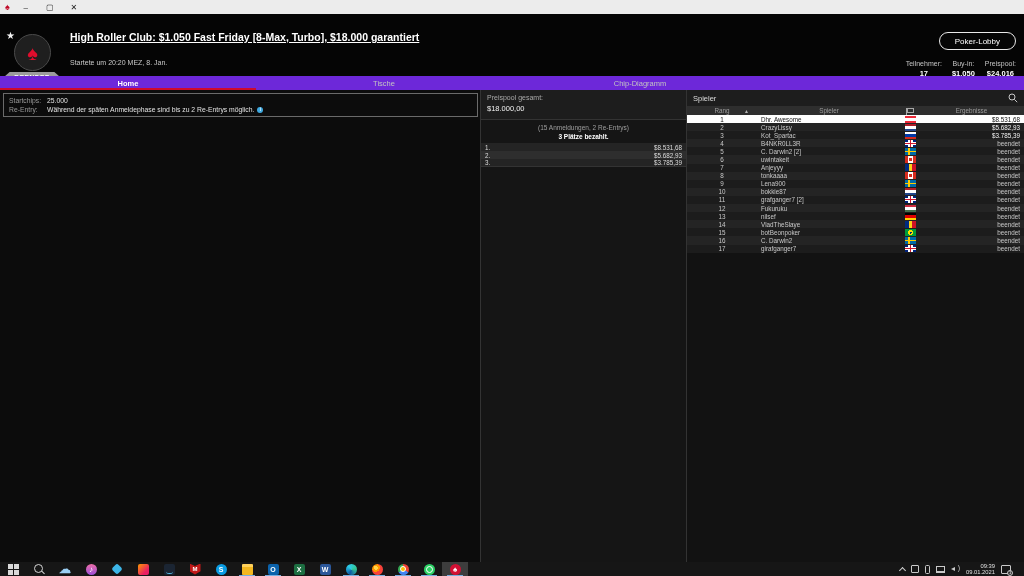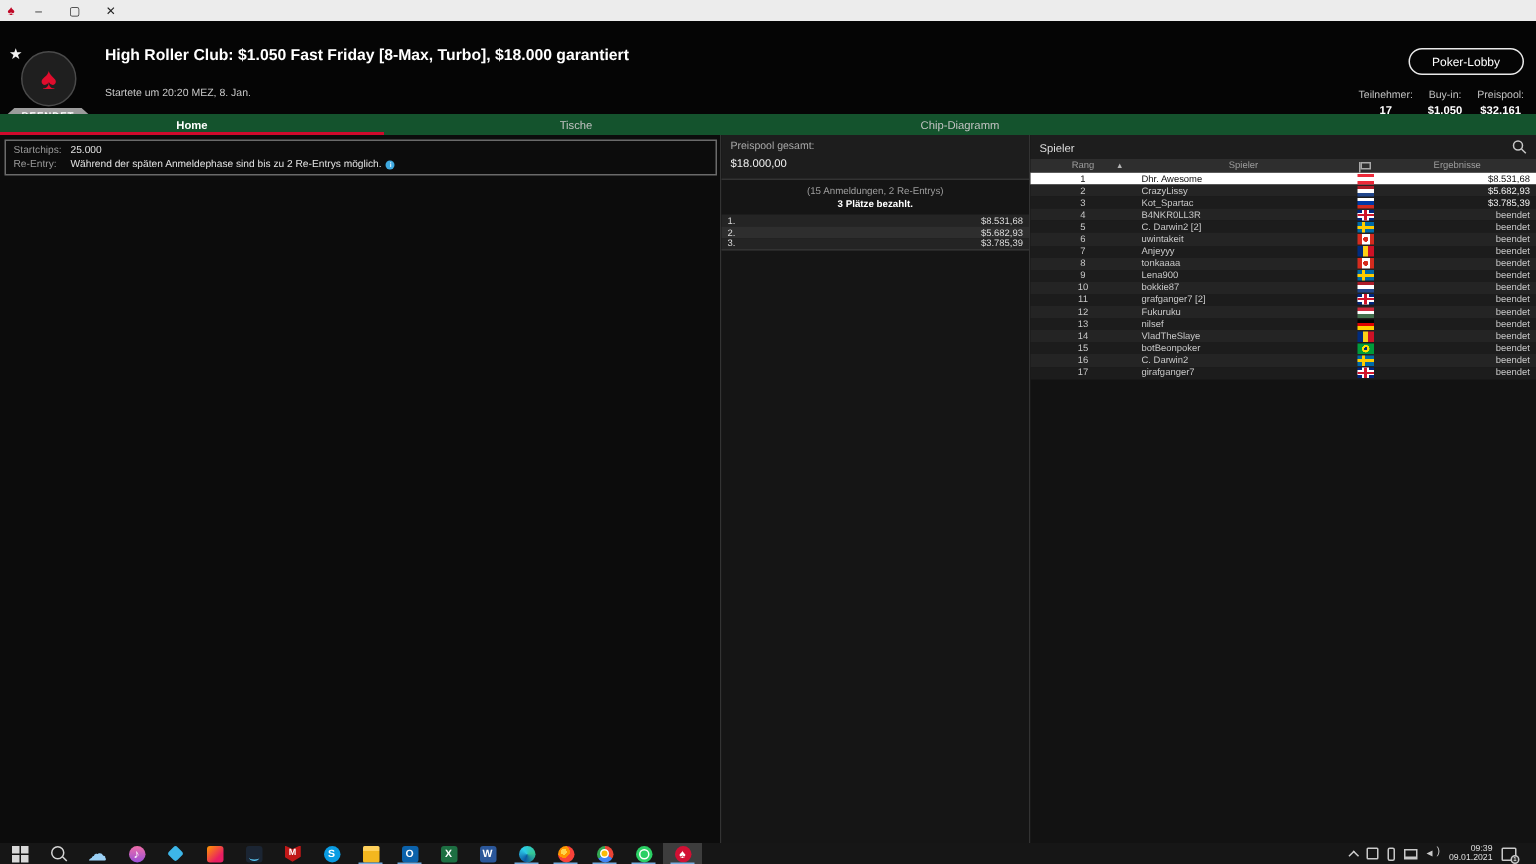--- a/index.html
+++ b/index.html
@@ -18,33 +18,33 @@
   
   .appheader { position:absolute; top:14px; left:0; right:0; height:62px; background:#050505; }
   .fav-star { position:absolute; left:6px; top:16px; color:#f3f3f3; font-size:10px; }
   .logo-circle { position:absolute; left:14px; top:20px; width:37px; height:37px; border-radius:50%;
                  background:#1f1f1f; border:1px solid #4a4a4a; display:flex; align-items:center; justify-content:center; }
   .logo-circle span { color:#e00d2d; font-size:20px; line-height:20px; }
   .status-ribbon { position:absolute; left:4px; top:58px; width:56px; height:10px; background:#9c9c9c;
                    clip-path:polygon(10% 0,90% 0,100% 50%,90% 100%,10% 100%,0 50%);
                    color:#fff; font-size:6.5px; font-weight:bold; letter-spacing:.6px;
                    display:flex; align-items:center; justify-content:center; }
-  .tourney-title { position:absolute; left:70px; top:17px; font-size:10.5px; font-weight:bold; color:#fff; }
+  .tourney-title { position:absolute; left:70px; top:17px; font-size:10.5px; font-weight:bold; color:#fff;text-decoration:underline; }
   .tourney-start { position:absolute; left:70px; top:45px; font-size:7px; color:#c9c9c9; }
   .tourney-end   { position:absolute; left:70px; top:62px; font-size:7px; color:#c9c9c9; }
   .lobby-btn { position:absolute; right:8px; top:18px; height:18px; padding:0 15px; border:1px solid #e9e9e9;
                border-radius:10px; background:transparent; color:#fff; font-size:8px;
                display:flex; align-items:center; font-family:inherit; }
   .hstats { position:absolute; right:8px; top:46px; display:flex; gap:10px; }
   .hstat { text-align:center; }
   .hstat .lbl { font-size:7px; color:#c4c4c4; }
   .hstat .val { font-size:7.5px; font-weight:bold; color:#fff; margin-top:2px; }
 
   
-  .tabbar { position:absolute; top:76px; left:0; right:0; height:14px; background:#14532d; display:flex; }
+  .tabbar { position:absolute; top:76px; left:0; right:0; height:14px; background:#6d28d9; display:flex; }
   .tab { width:25%; position:relative; display:flex; align-items:center; justify-content:center;
          font-size:7.5px; color:#c3c3c3; }
   .tab.active { color:#fff; font-weight:bold; }
   .tab .redline { position:absolute; left:0; right:0; bottom:0; height:2px; background:#cf0a2c; }
 
   
   .content { position:absolute; top:90px; left:0; right:0; bottom:14px; background:#0c0c0c; }
   .vdiv { position:absolute; top:0; bottom:0; width:1px; background:#333; }
 
   
@@ -181,21 +181,21 @@
         <div class="hstat">
           <div class="lbl">Teilnehmer:</div>
           <div class="val">17</div>
         </div>
         <div class="hstat">
           <div class="lbl">Buy-in:</div>
           <div class="val">$1.050</div>
         </div>
         <div class="hstat">
           <div class="lbl">Preispool:</div>
-          <div class="val">$32.161</div>
+          <div class="val">$24.016</div>
         </div>
       </div>
   </div>
 
   <div class="tabbar" id="tabbar">
       <div class="tab active">
         <span>Home</span>
         <div class="redline"></div>
       </div>
       <div class="tab">

